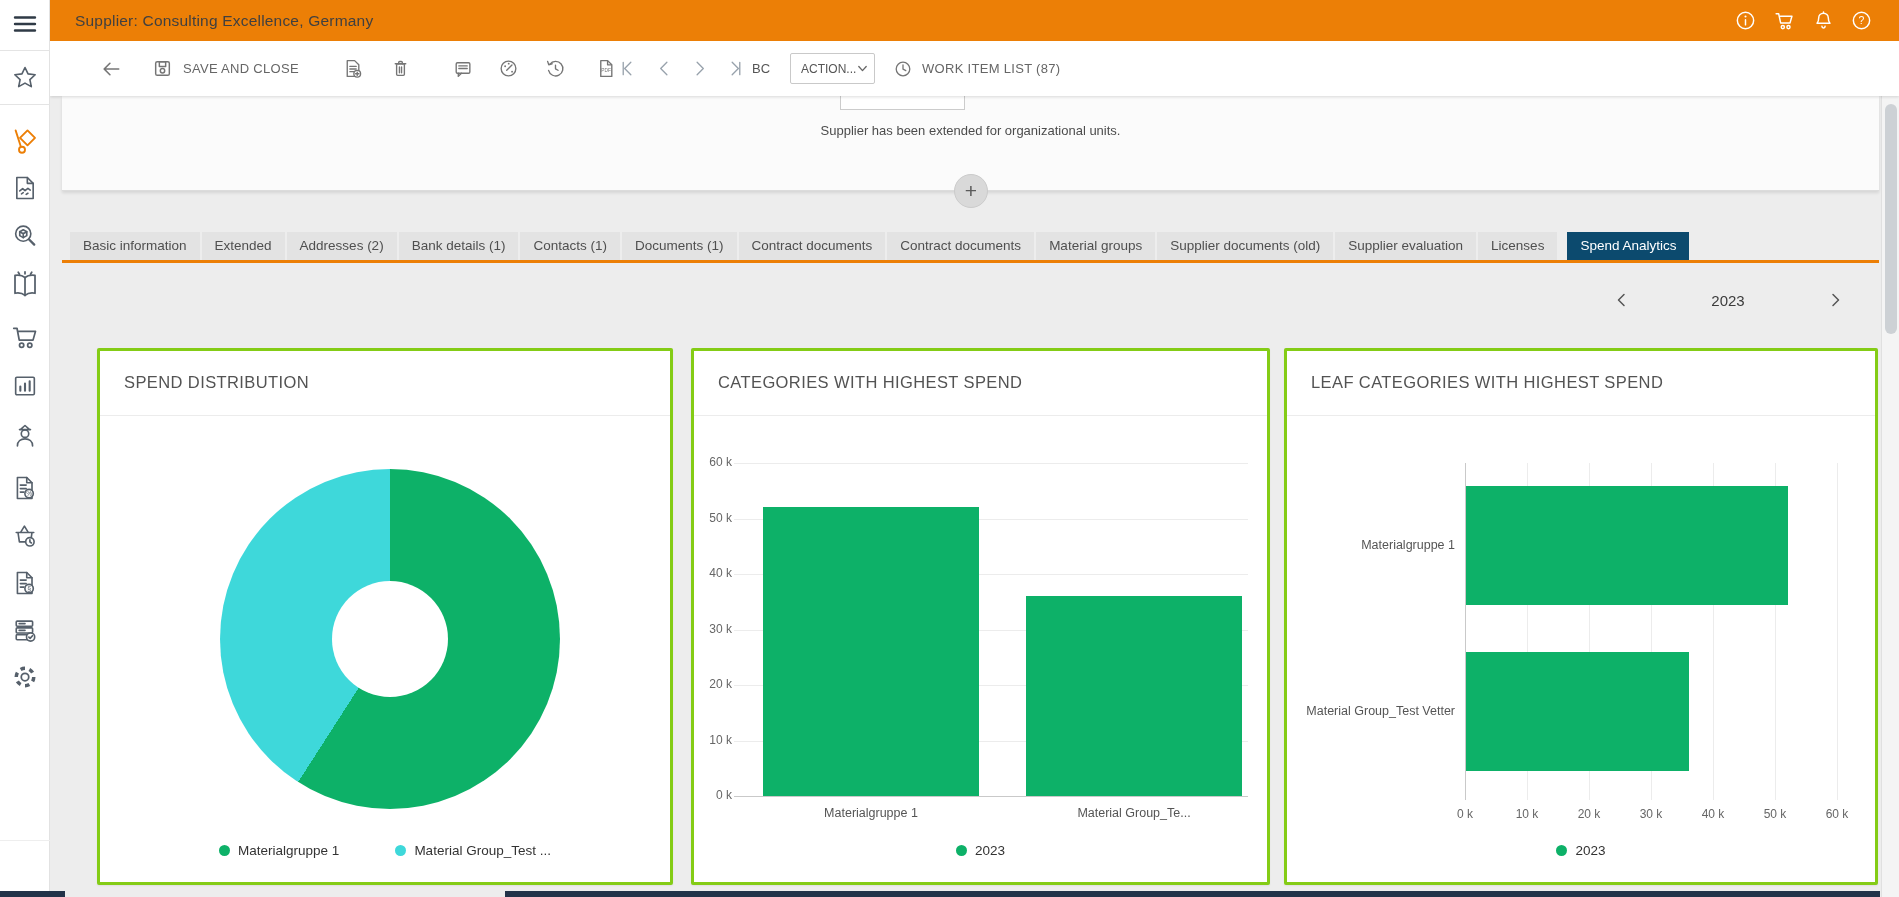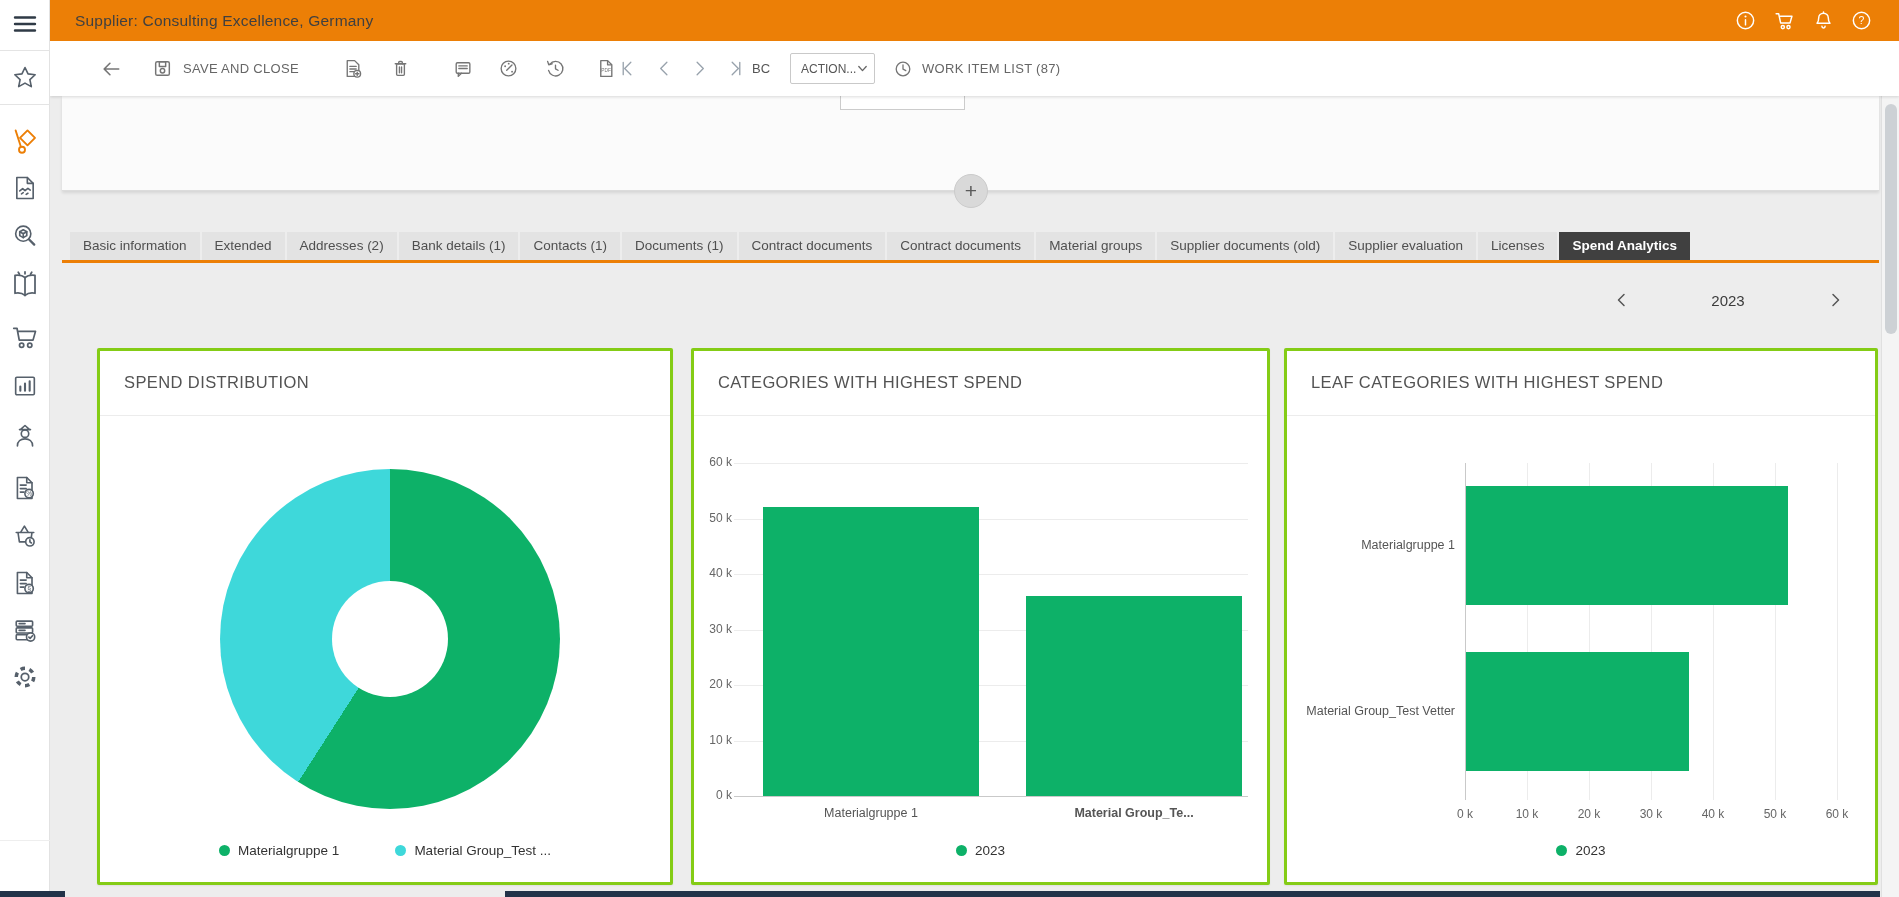--- a/index.html
+++ b/index.html
@@ -36,21 +36,21 @@
   .notice-panel { position:absolute; left:62px; top:96px; width:1817px; height:95px; background:#fbfbfb; border-bottom:1px solid #dcdcdc; box-shadow:0 2px 3px rgba(0,0,0,.10); z-index:2; }
   .truncated-field { position:absolute; left:840px; top:96px; width:125px; height:14px; background:#fff; border:1px solid #cccccc; border-top:none; z-index:3; }
   .notice-line1 { position:absolute; left:0; right:0; top:27px; text-align:center; font-size:13px; color:#4c4c4c; }
   .notice-line2 { position:absolute; left:0; right:0; top:44px; text-align:center; font-size:13px; color:#4c4c4c; }
   .notice-line2 b { margin:0 4px; }
   .plus-btn { position:absolute; left:954px; top:174px; width:34px; height:34px; border-radius:50%; background:#d9d9d9; border:1px solid #cbcbcb; color:#5b5b5b; font-size:21px; line-height:31px; text-align:center; cursor:pointer; z-index:6; }
 
   
   .tab-bar { position:absolute; left:62px; top:232px; width:1817px; height:28px; display:flex; padding-left:8px; z-index:4;text-align:right; }
   .tab { height:28px; line-height:28px; padding:0 13px; margin-right:2px; background:#e3e3e3; color:#4f4f4f; font-size:13.5px; white-space:nowrap; cursor:pointer; }
-  .tab-active { background:#404040; color:#fff; font-weight:bold; }
+  .tab-active { background:#0c4a6e; color:#fff; font-weight:normal;margin-left:8px; }
   .tab-underline { position:absolute; left:62px; top:260px; width:1817px; height:3px; background:#EC7F06; z-index:4; }
 
   
   .year-prev { position:absolute; left:1614px; top:291px; cursor:pointer; z-index:4; }
   .year-next { position:absolute; left:1828px; top:291px; cursor:pointer; z-index:4; }
   .year-label { position:absolute; left:1688px; top:292px; width:80px; text-align:center; font-size:15px; color:#3c3c3c; z-index:4; }
 
   
   .card { position:absolute; top:348px; height:537px; background:#fff; border:3px solid #84cc16; border-radius:2px; box-shadow:0 1px 2px rgba(0,0,0,.06); z-index:4; }
   #card-donut { left:97px; width:576px; }
@@ -385,20 +385,21 @@
     </span>
     <span class="tb-label">WORK ITEM LIST (87)</span>
   </div>
 </div>
 
 <div class="content-bg"></div>
 
 <div class="truncated-field"></div>
 
 <div class="notice-panel">
+  <div class="notice-line1">Supplier has been extended for organizational units.</div>
 </div>
 <div class="plus-btn">+</div>
 
 <div class="tab-bar">
     <div class="tab">Basic information</div>
     <div class="tab">Extended</div>
     <div class="tab">Addresses (2)</div>
     <div class="tab">Bank details (1)</div>
     <div class="tab">Contacts (1)</div>
     <div class="tab">Documents (1)</div>
@@ -454,21 +455,21 @@
       <div class="ytick" style="top: 270.5px;">30 k</div>
       <div class="hgridline" style="top: 223px; left: 40px; width: 514px;"></div>
       <div class="ytick" style="top: 215px;">40 k</div>
       <div class="hgridline" style="top: 167.5px; left: 40px; width: 514px;"></div>
       <div class="ytick" style="top: 159.5px;">50 k</div>
       <div class="hgridline" style="top: 112px; left: 40px; width: 514px;"></div>
       <div class="ytick" style="top: 104px;">60 k</div>
       <div class="vbar" style="left: 69px; width: 216px; top: 156.4px; height: 288.6px; background: rgb(13, 177, 104);"></div>
       <div class="vcat" style="left: 67px;">Materialgruppe 1</div>
       <div class="vbar" style="left: 332px; width: 216px; top: 245.2px; height: 199.8px; background: rgb(13, 177, 104);"></div>
-      <div class="vcat" style="left: 330px; font-weight: bold;">Material Group_Te...</div>
+      <div class="vcat" style="left: 330px;">Material Group_Te...</div>
     </div>
   <div class="legend">
       <div class="legend-item">
         <div class="legend-dot" style="background: rgb(13, 177, 104);"></div>
         <div class="legend-label">2023</div>
       </div>
     </div>
 </div>
 
 <div class="card" id="card-hbar">

